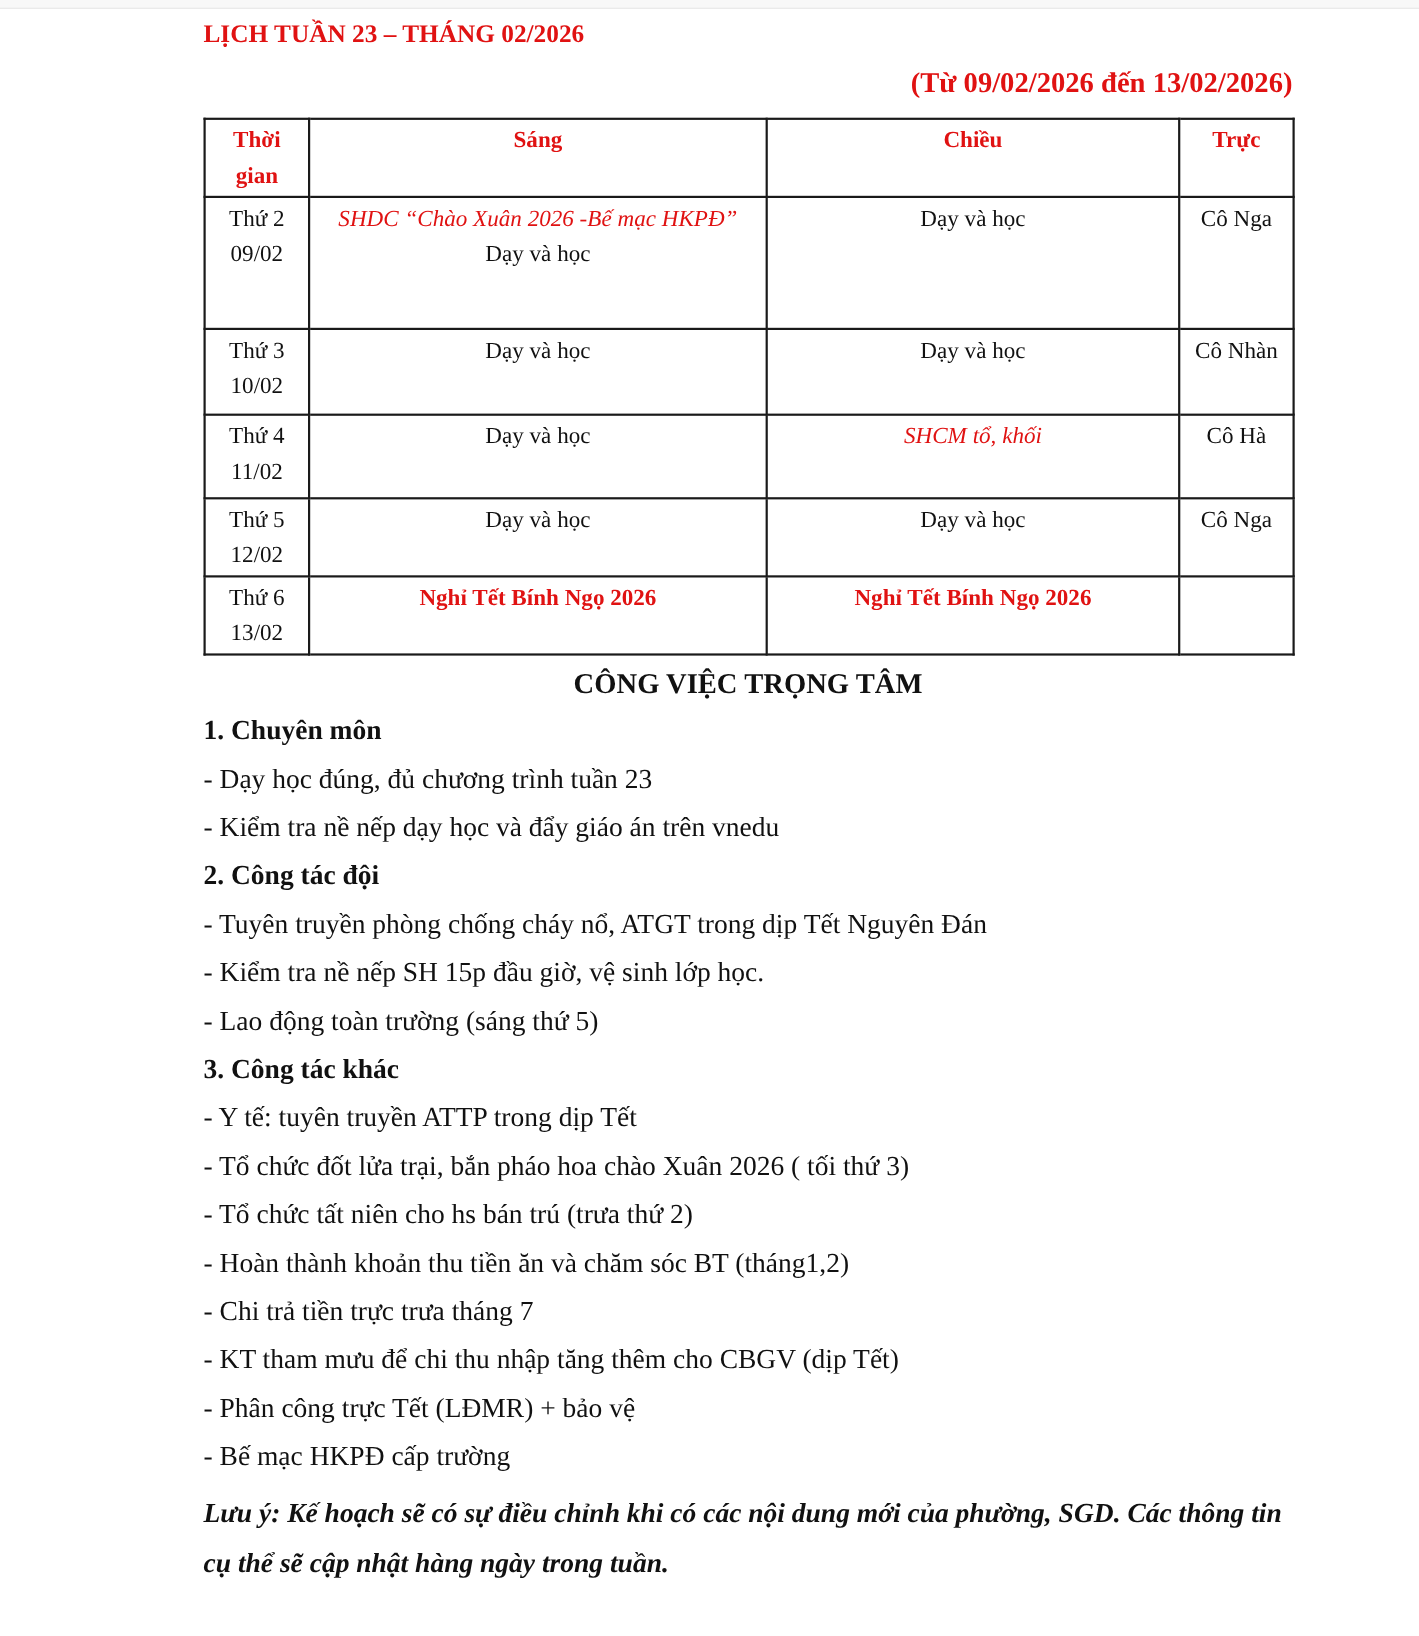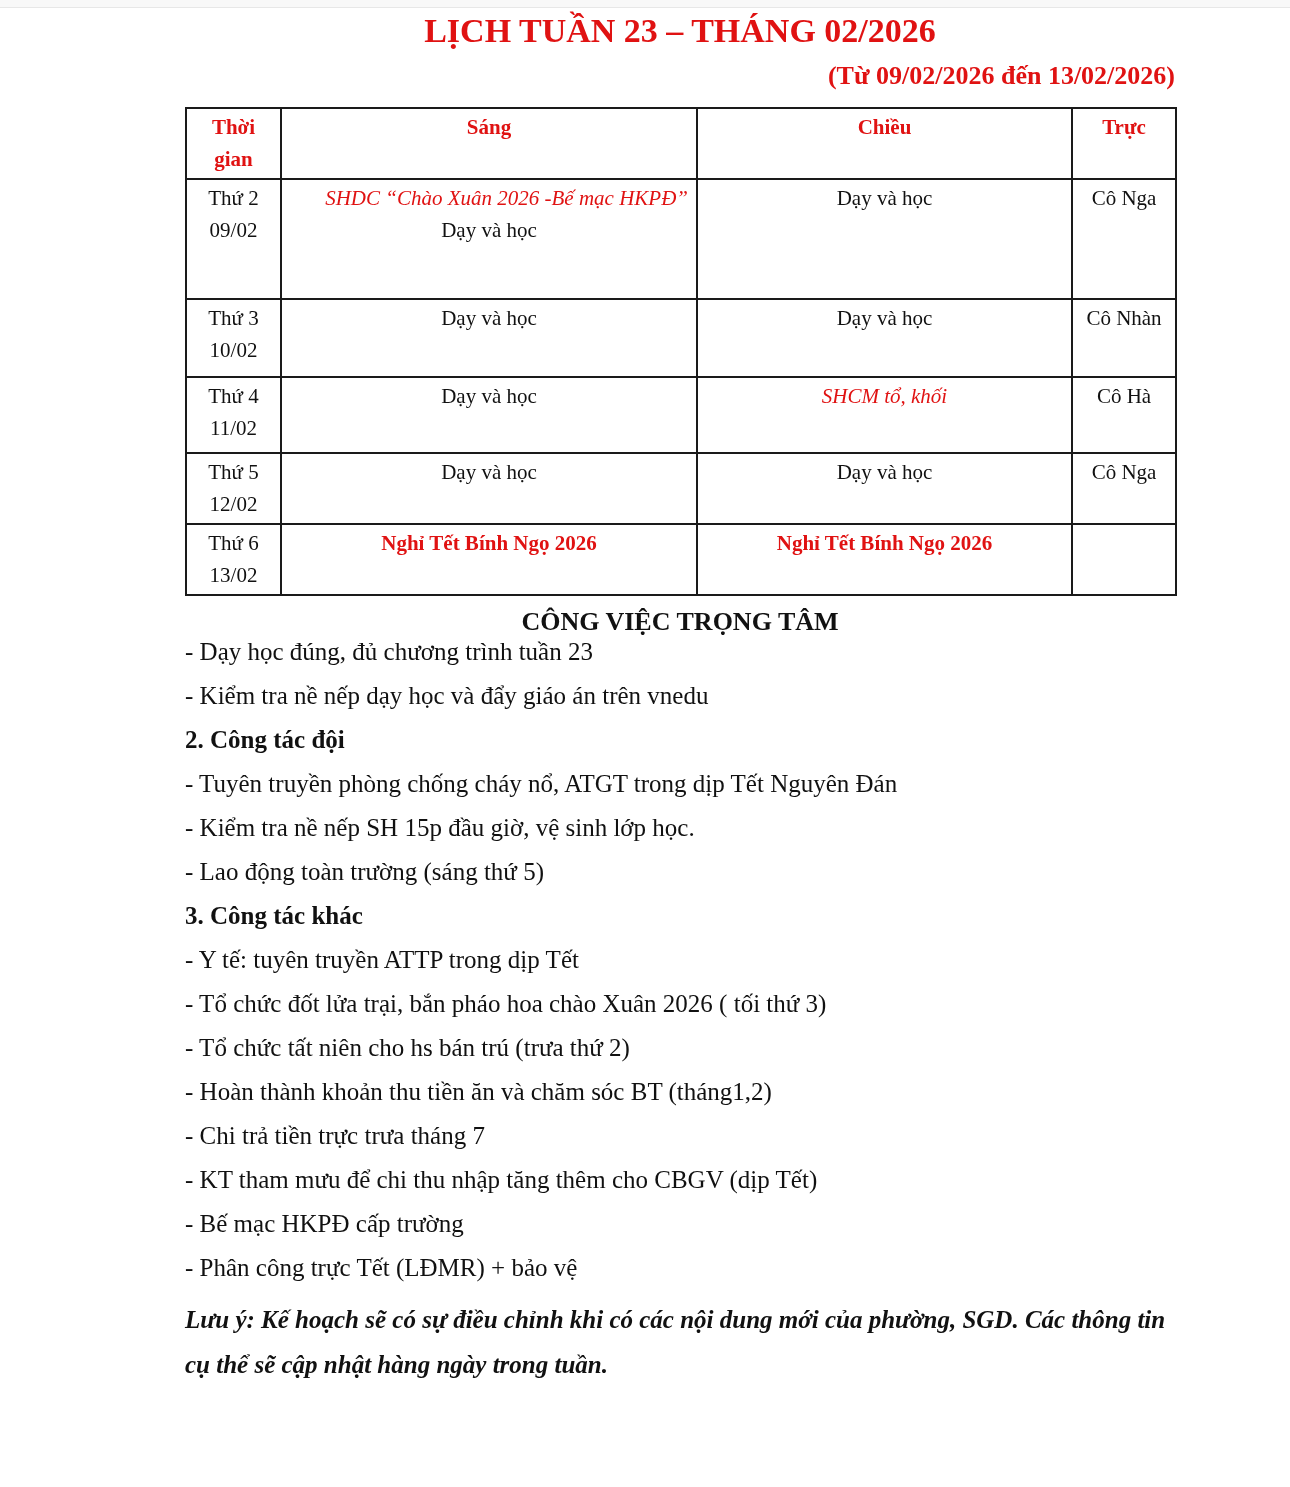--- a/index.html
+++ b/index.html
@@ -16,22 +16,22 @@
     height: 8px;
     background: #f8f8f8;
     border-bottom: 1px solid #e7e7e7;
   }
   .content {
     width: 990px;
     margin-left: 185px;
   }
   .title {
     margin: 7px 0 0;
-    text-align: center;
-    font-size: 34px;
+    text-align: left;
+    font-size: 23px;
     line-height: 31px;
     font-weight: bold;
     color: var(--accent);
   }
   .subtitle {
     margin: 14px 0 16px;
     text-align: right;
     font-size: 26px;
     line-height: 31px;
     font-weight: bold;
@@ -53,21 +53,21 @@
   .schedule th {
     color: var(--accent);
     font-weight: bold;
     height: 70px;
   }
   tr.r0 { height: 120px; }
   tr.r1 { height: 78px; }
   tr.r2 { height: 76px; }
   tr.r3 { height: 62px; }
   tr.r4 { height: 64px; }
-  .red-i { color: var(--accent); font-style: italic; text-align: right; }
+  .red-i { color: var(--accent); font-style: italic; }
   .red-b { color: var(--accent); font-weight: bold; }
   .tasks-heading {
     margin: 11px 0 0;
     text-align: center;
     font-size: 26px;
     line-height: 30px;
     font-weight: bold;
   }
   .sec-title {
     font-weight: bold;
@@ -160,33 +160,34 @@
         </td>
         <td class="red-b">Nghỉ Tết Bính Ngọ 2026</td>
         <td class="red-b">Nghỉ Tết Bính Ngọ 2026</td>
         <td></td>
       </tr>
     </tbody>
   </table>
 
   <h3 class="tasks-heading">CÔNG VIỆC TRỌNG TÂM</h3>
 
+  <p class="sec-title">1. Chuyên môn</p>
   <p class="task-item">- Dạy học đúng, đủ chương trình tuần 23</p>
   <p class="task-item">- Kiểm tra nề nếp dạy học và đẩy giáo án trên vnedu</p>
 
   <p class="sec-title">2. Công tác đội</p>
   <p class="task-item">- Tuyên truyền phòng chống cháy nổ, ATGT trong dịp Tết Nguyên Đán</p>
   <p class="task-item">- Kiểm tra nề nếp SH 15p đầu giờ, vệ sinh lớp học.</p>
   <p class="task-item">- Lao động toàn trường (sáng thứ 5)</p>
 
   <p class="sec-title">3. Công tác khác</p>
   <p class="task-item">- Y tế: tuyên truyền ATTP trong dịp Tết</p>
   <p class="task-item">- Tổ chức đốt lửa trại, bắn pháo hoa chào Xuân 2026 ( tối thứ 3)</p>
   <p class="task-item">- Tổ chức tất niên cho hs bán trú (trưa thứ 2)</p>
   <p class="task-item">- Hoàn thành khoản thu tiền ăn và chăm sóc BT (tháng1,2)</p>
   <p class="task-item">- Chi trả tiền trực trưa tháng 7</p>
   <p class="task-item">- KT tham mưu để chi thu nhập tăng thêm cho CBGV (dịp Tết)</p>
+  <p class="task-item">- Phân công trực Tết (LĐMR) + bảo vệ</p>
   <p class="task-item">- Bế mạc HKPĐ cấp trường</p>
-  <p class="task-item">- Phân công trực Tết (LĐMR) + bảo vệ</p>
 
   <p class="note">Lưu ý: Kế hoạch sẽ có sự điều chỉnh khi có các nội dung mới của phường, SGD. Các thông tin cụ thể sẽ cập nhật hàng ngày trong tuần.</p>
 
 </div>
 
 </body></html>

